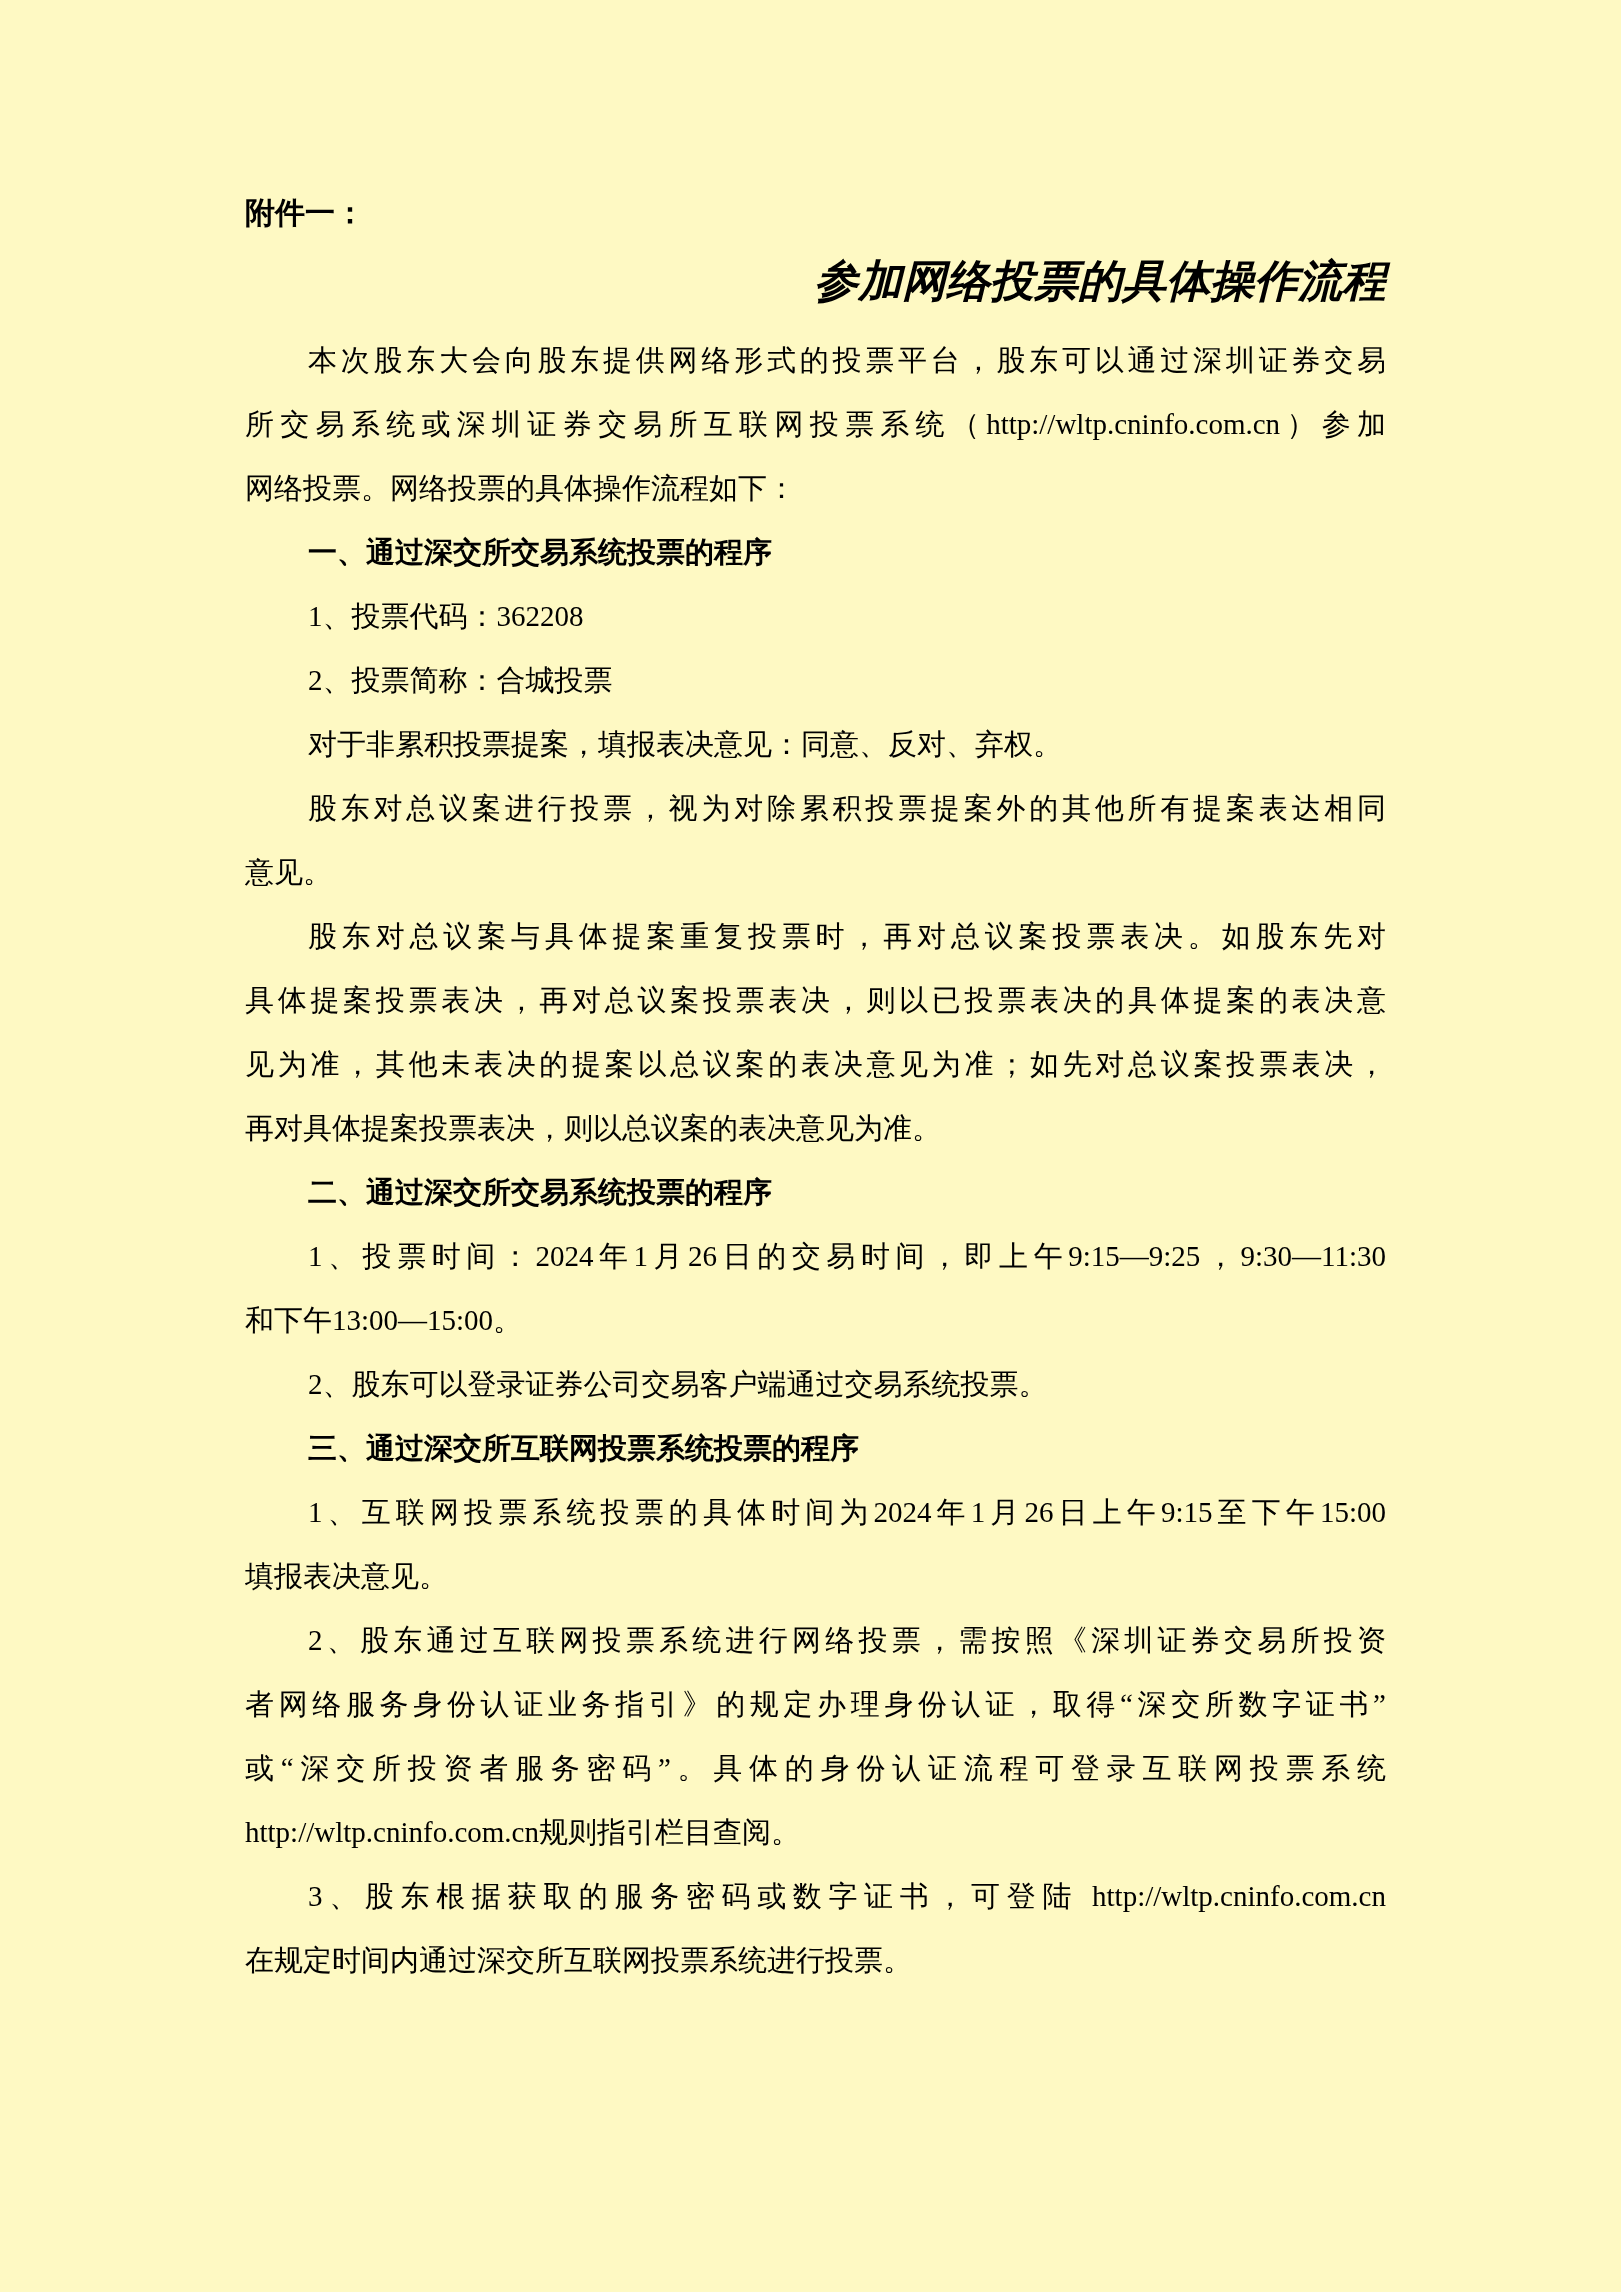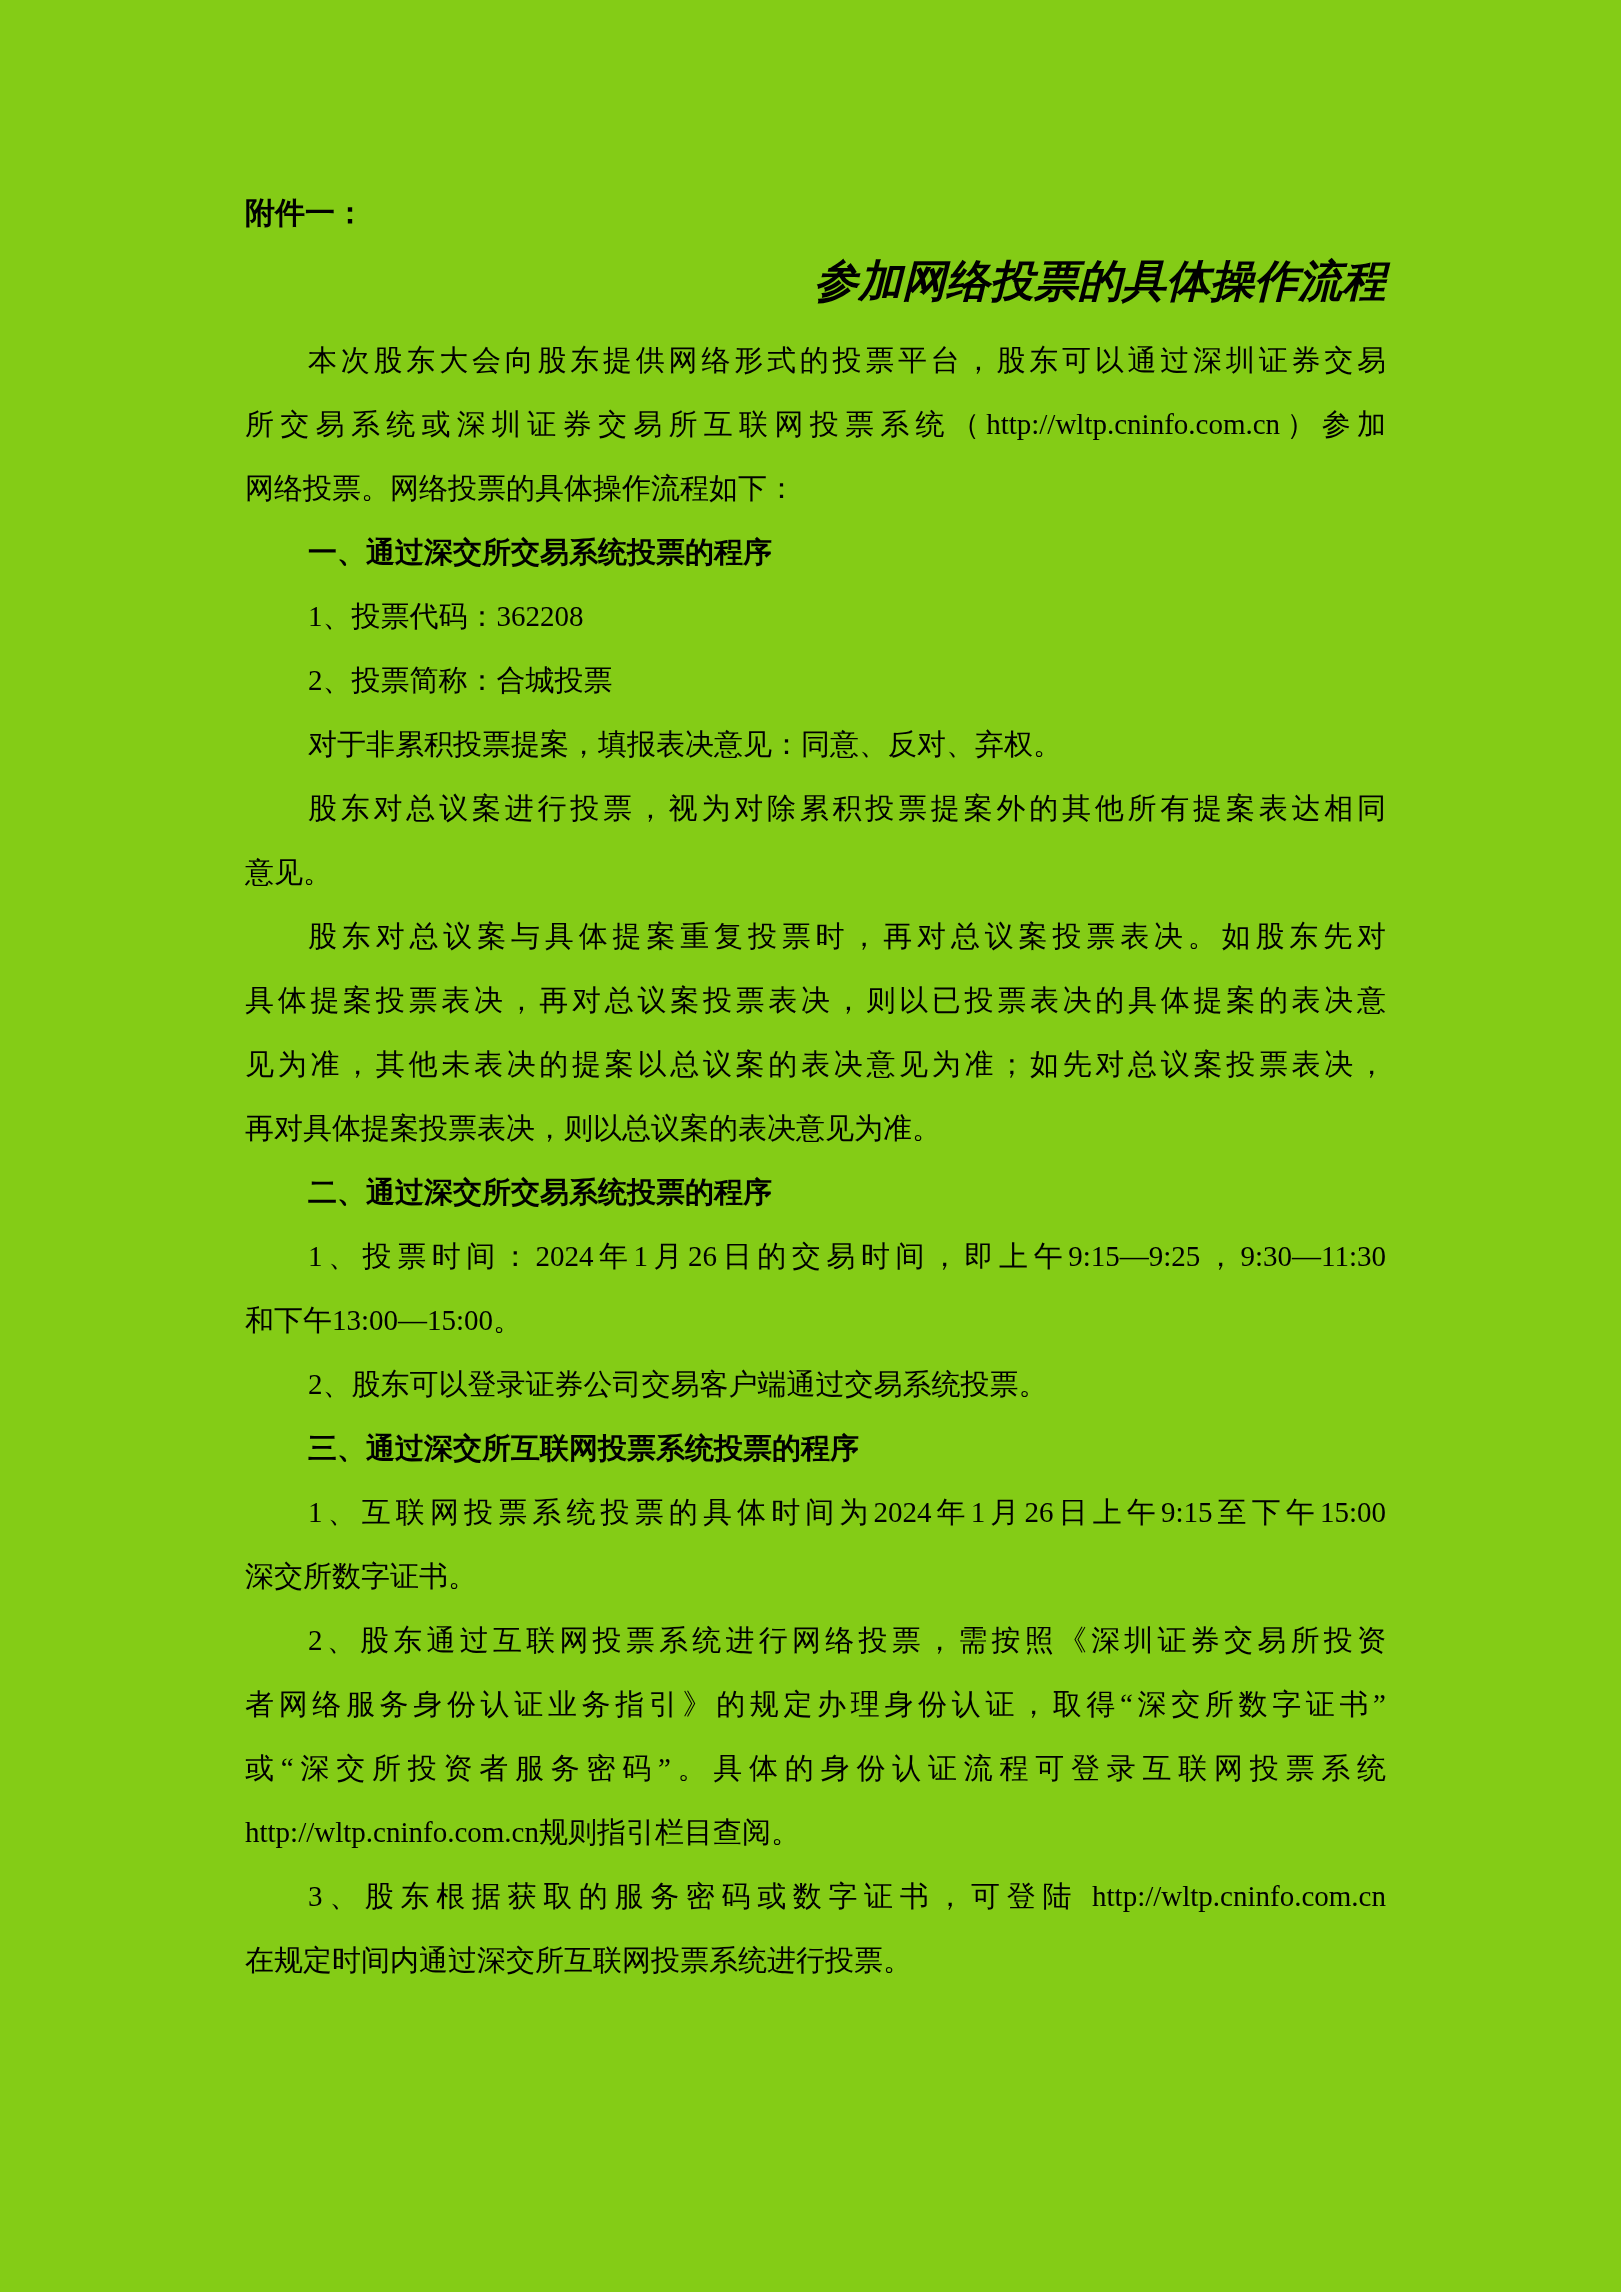--- a/index.html
+++ b/index.html
@@ -4,21 +4,21 @@
 <style>
   html, body {
     margin: 0;
     padding: 0;
     background: #ffffff;
   }
   .page {
     position: relative;
     width: 1621px;
     height: 2293px;
-    background: #84cc16;
+    background: #fef9c3;
     color: #000000;
     overflow: hidden;
     font-family: "Liberation Serif", "DejaVu Serif", serif;
   }
   .content {
     position: absolute;
     left: 245px;
     top: 181px;
     width: 1141px;
   }
@@ -83,21 +83,21 @@
       <div class="line ind just">股东对总议案与具体提案重复投票时，再对总议案投票表决。如股东先对</div>
       <div class="line just">具体提案投票表决，再对总议案投票表决，则以已投票表决的具体提案的表决意</div>
       <div class="line just">见为准，其他未表决的提案以总议案的表决意见为准；如先对总议案投票表决，</div>
       <div class="line plain">再对具体提案投票表决，则以总议案的表决意见为准。</div>
       <div class="line ind hd">二、通过深交所交易系统投票的程序</div>
       <div class="line ind just">1、投票时间：2024年1月26日的交易时间，即上午9:15—9:25，9:30—11:30</div>
       <div class="line plain">和下午13:00—15:00。</div>
       <div class="line ind plain">2、股东可以登录证券公司交易客户端通过交易系统投票。</div>
       <div class="line ind hd">三、通过深交所互联网投票系统投票的程序</div>
       <div class="line ind just">1、互联网投票系统投票的具体时间为2024年1月26日上午9:15至下午15:00</div>
-      <div class="line plain">深交所数字证书。</div>
+      <div class="line plain">填报表决意见。</div>
       <div class="line ind just">2、股东通过互联网投票系统进行网络投票，需按照《深圳证券交易所投资</div>
       <div class="line just">者网络服务身份认证业务指引》的规定办理身份认证，取得“深交所数字证书”</div>
       <div class="line just">或“深交所投资者服务密码”。具体的身份认证流程可登录互联网投票系统</div>
       <div class="line plain">http://wltp.cninfo.com.cn规则指引栏目查阅。</div>
       <div class="line ind just">3、股东根据获取的服务密码或数字证书，可登陆 http://wltp.cninfo.com.cn</div>
       <div class="line plain">在规定时间内通过深交所互联网投票系统进行投票。</div>
     </div>
 
   </div>
 </div>

